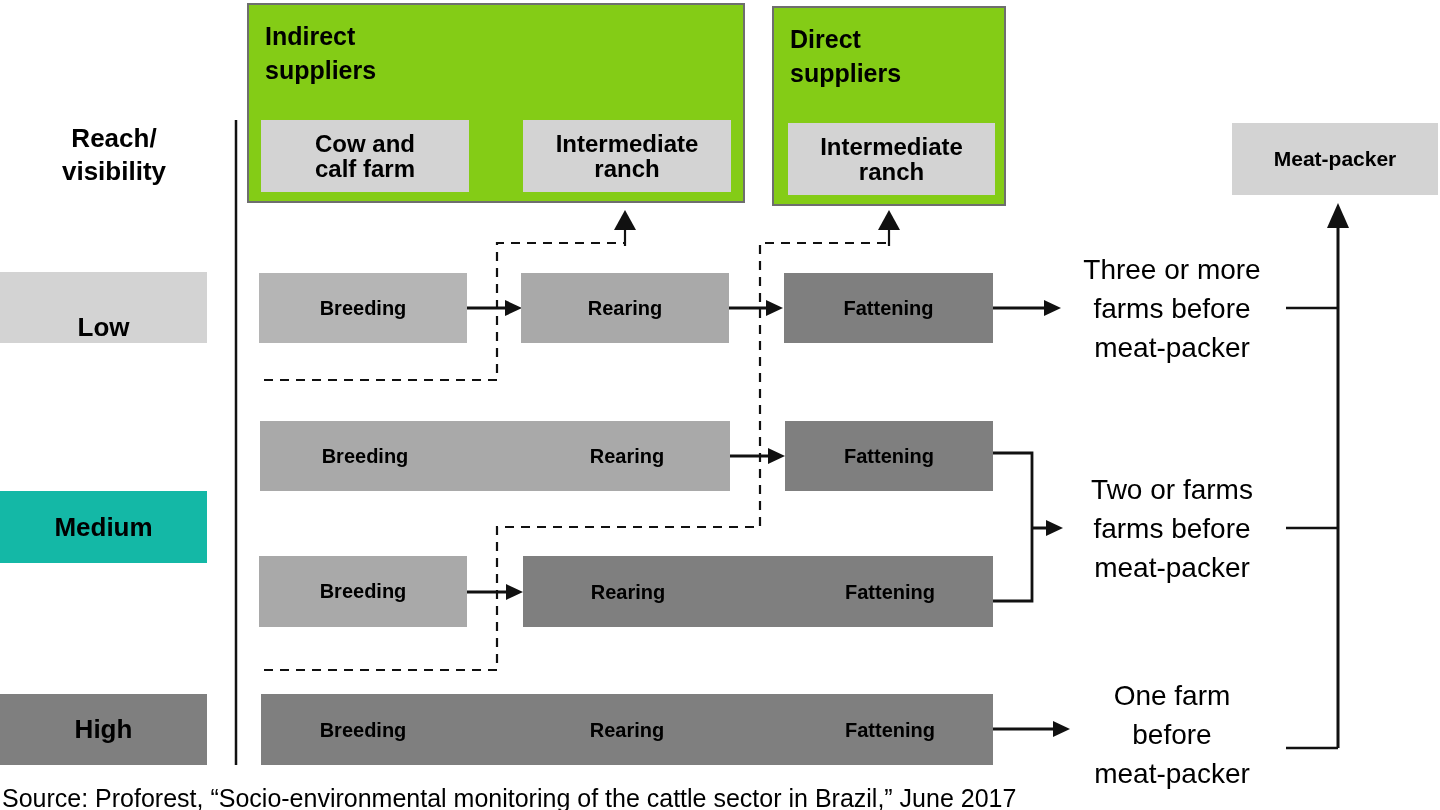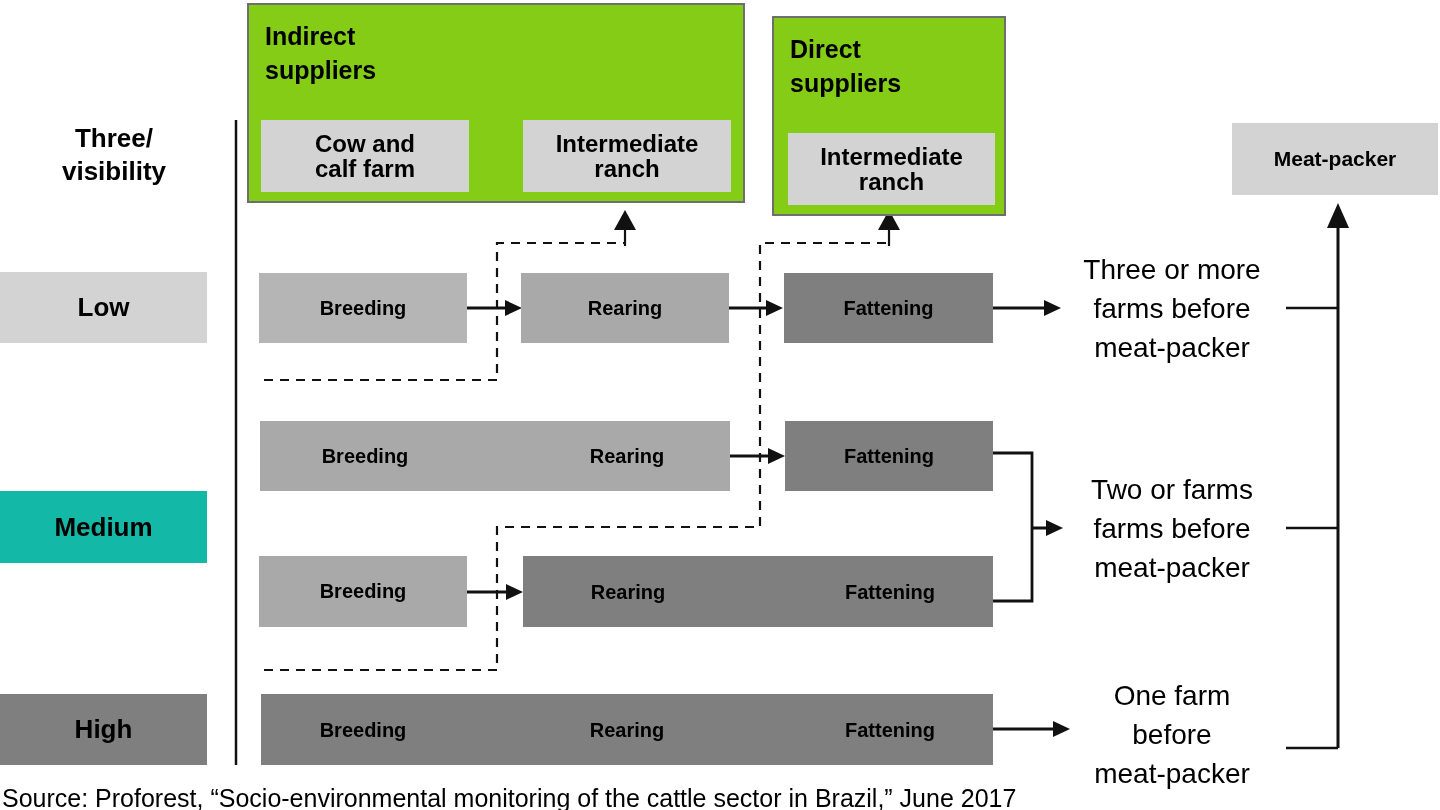--- a/index.html
+++ b/index.html
@@ -62,21 +62,21 @@
     <polygon points="1046,520 1046,536 1063,528" fill="#111"></polygon>
 
     <line x1="1338" y1="748" x2="1338" y2="226" stroke="#111" stroke-width="3"></line>
     <polygon points="1327,228 1349,228 1338,203" fill="#111"></polygon>
     <line x1="1286" y1="308" x2="1338" y2="308" stroke="#111" stroke-width="2.5"></line>
     <line x1="1286" y1="528" x2="1338" y2="528" stroke="#111" stroke-width="2.5"></line>
     <line x1="1286" y1="748" x2="1338" y2="748" stroke="#111" stroke-width="2.5"></line>
   </svg>
 
   <div class="reach">
-    <div>Three/</div>
+    <div>Reach/</div>
     <div>visibility</div>
   </div>
 
   <div class="outer" style="left:247px;top:3px;width:498px;height:200px;">
     <div class="outer-title">
       <div>Indirect</div>
       <div>suppliers</div>
     </div>
     <div class="box" style="left: 12px; top: 115px; width: 208px; height: 72px; background: rgb(211, 211, 211);">
       <div class="center2">
@@ -85,38 +85,38 @@
       </div>
     </div>
     <div class="box" style="left: 274px; top: 115px; width: 208px; height: 72px; background: rgb(211, 211, 211);">
       <div class="center2">
         <div>Intermediate</div>
         <div>ranch</div>
       </div>
     </div>
   </div>
 
-  <div class="outer" style="left:772px;top:16px;width:234px;height:200px;">
+  <div class="outer" style="left:772px;top:6px;width:234px;height:200px;">
     <div class="outer-title">
       <div>Direct</div>
       <div>suppliers</div>
     </div>
     <div class="box" style="left: 14px; top: 115px; width: 207px; height: 72px; background: rgb(211, 211, 211);">
       <div class="center2">
         <div>Intermediate</div>
         <div>ranch</div>
       </div>
     </div>
   </div>
 
   <div class="box" style="left: 1232px; top: 123px; width: 206px; height: 72px; font-size: 21px; background: rgb(211, 211, 211);">
       <span>Meat-packer</span>
     </div>
 
-  <div class="level" style="top: 272px; height: 71px; background: rgb(211, 211, 211);">
+  <div class="level" style="top: 272px; height: 71px; background: rgb(211, 211, 211); align-items: flex-end;">
       <span>Low</span>
     </div>
   <div class="level" style="top: 491px; height: 72px; background: #14b8a6;">
       <span>Medium</span>
     </div>
   <div class="level" style="top: 694px; height: 71px; background: rgb(127, 127, 127);">
       <span>High</span>
     </div>
 
   <div class="box" style="left: 259px; top: 273px; width: 208px; height: 70px; background: rgb(181, 181, 181);">

